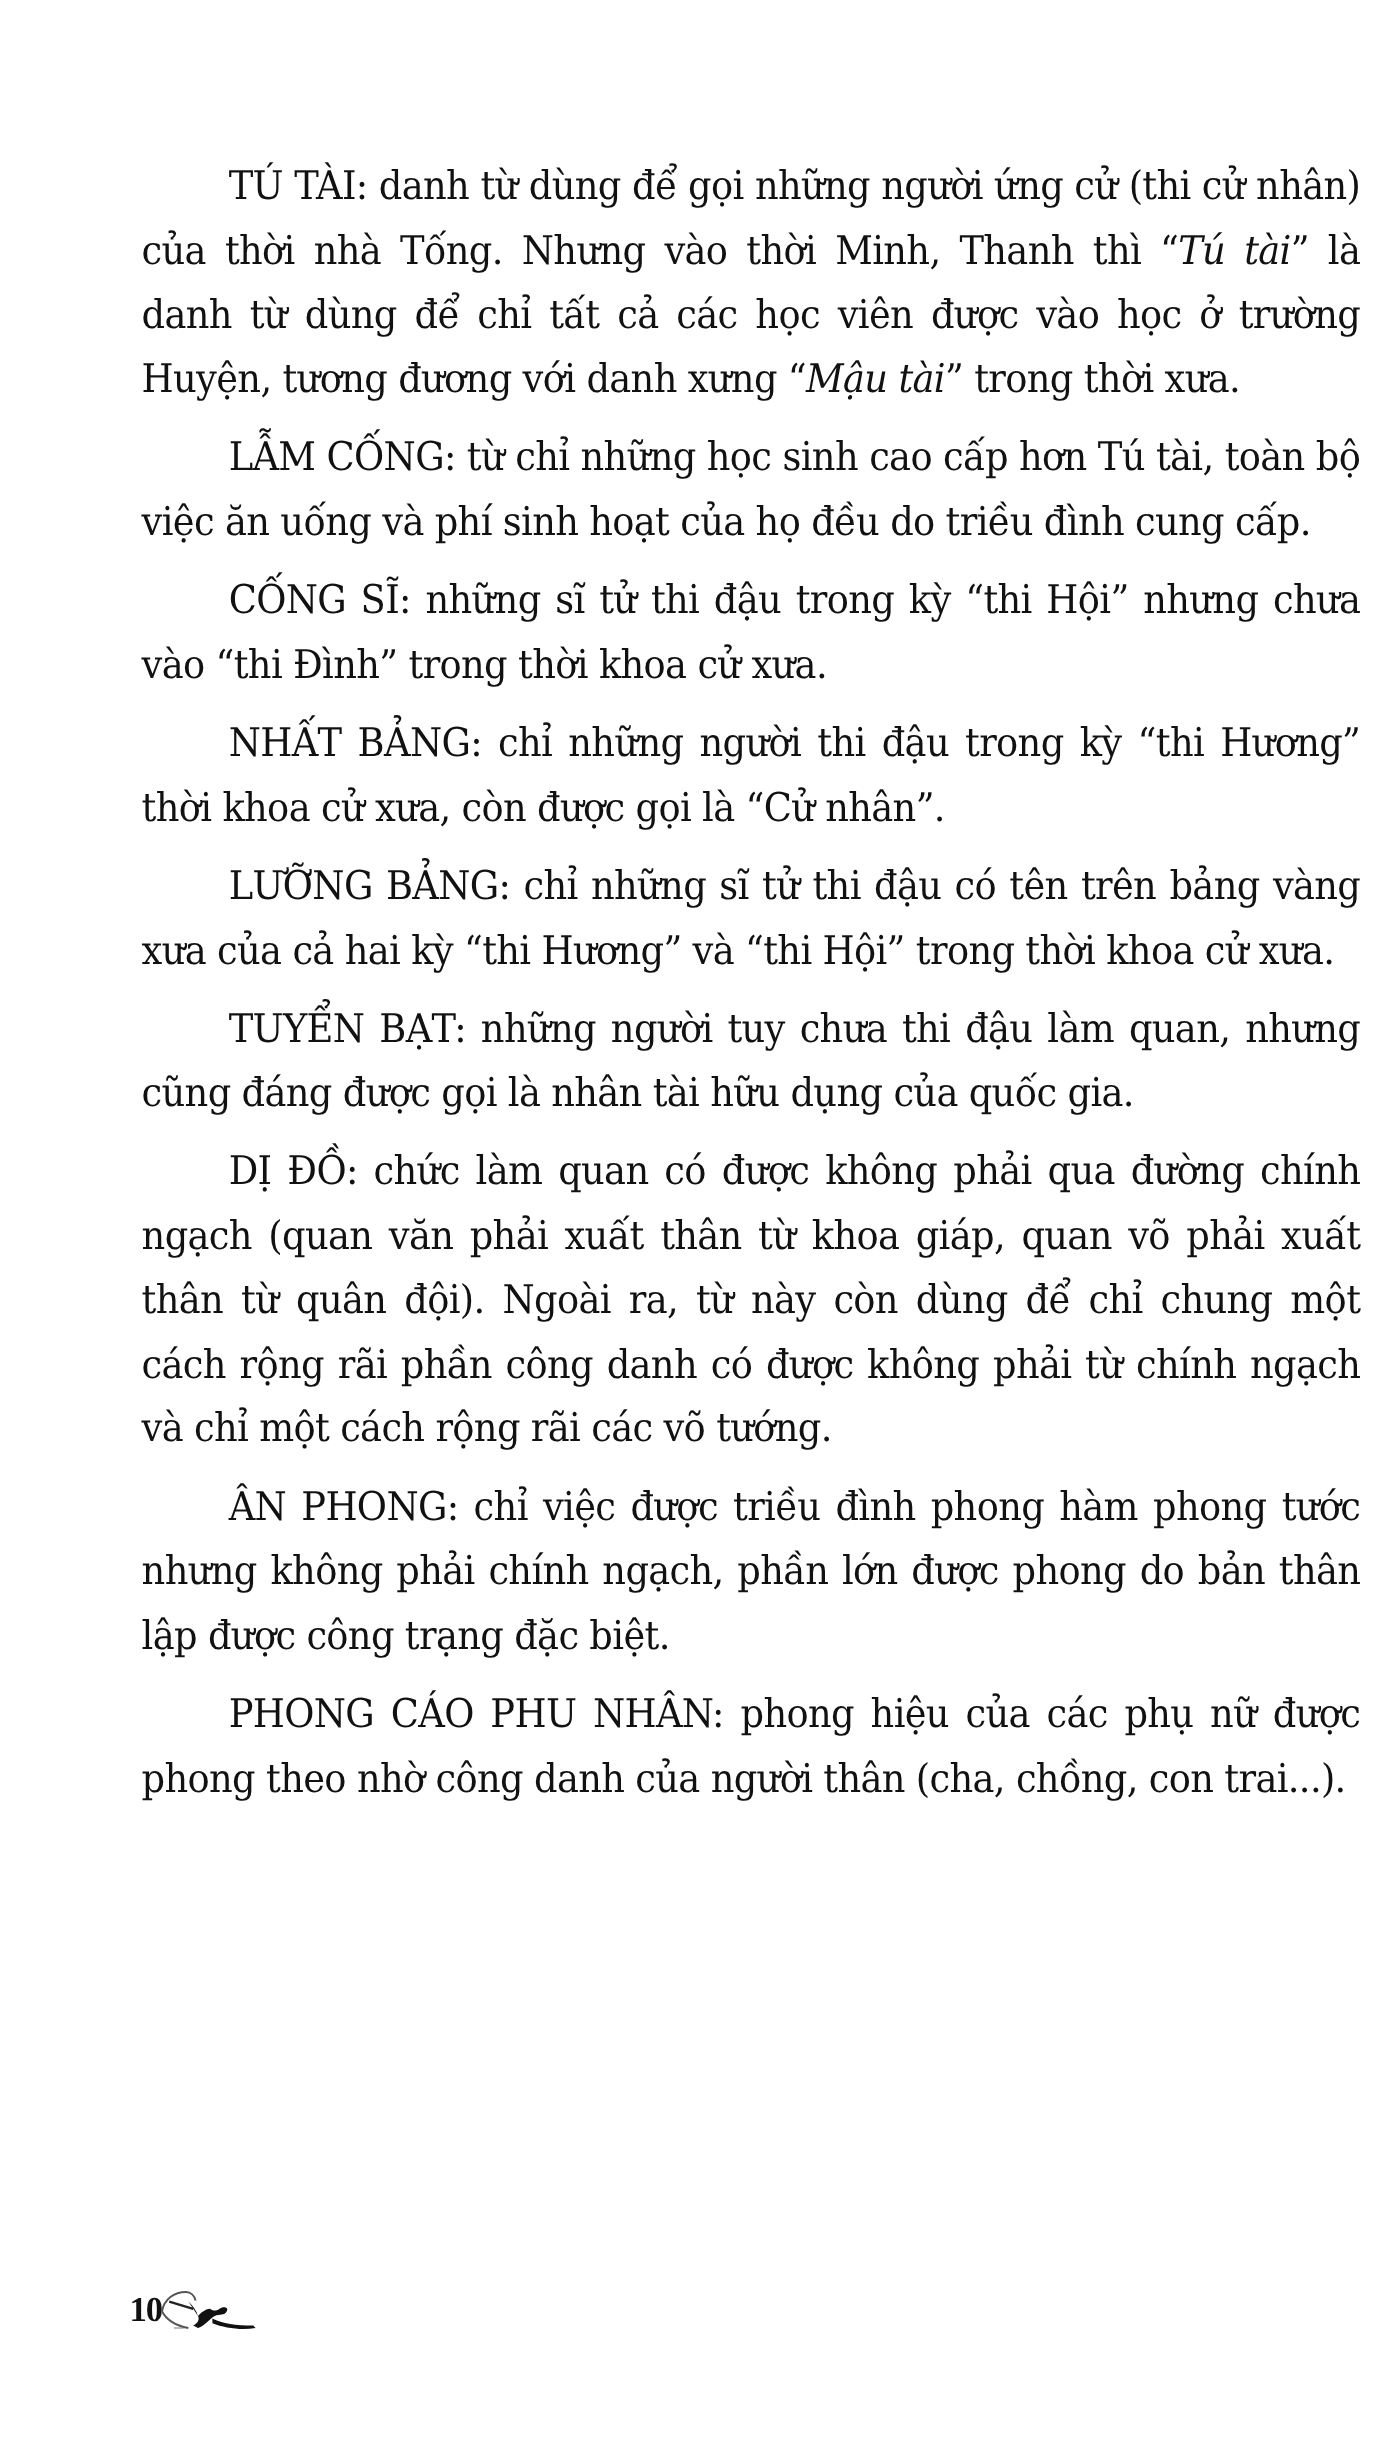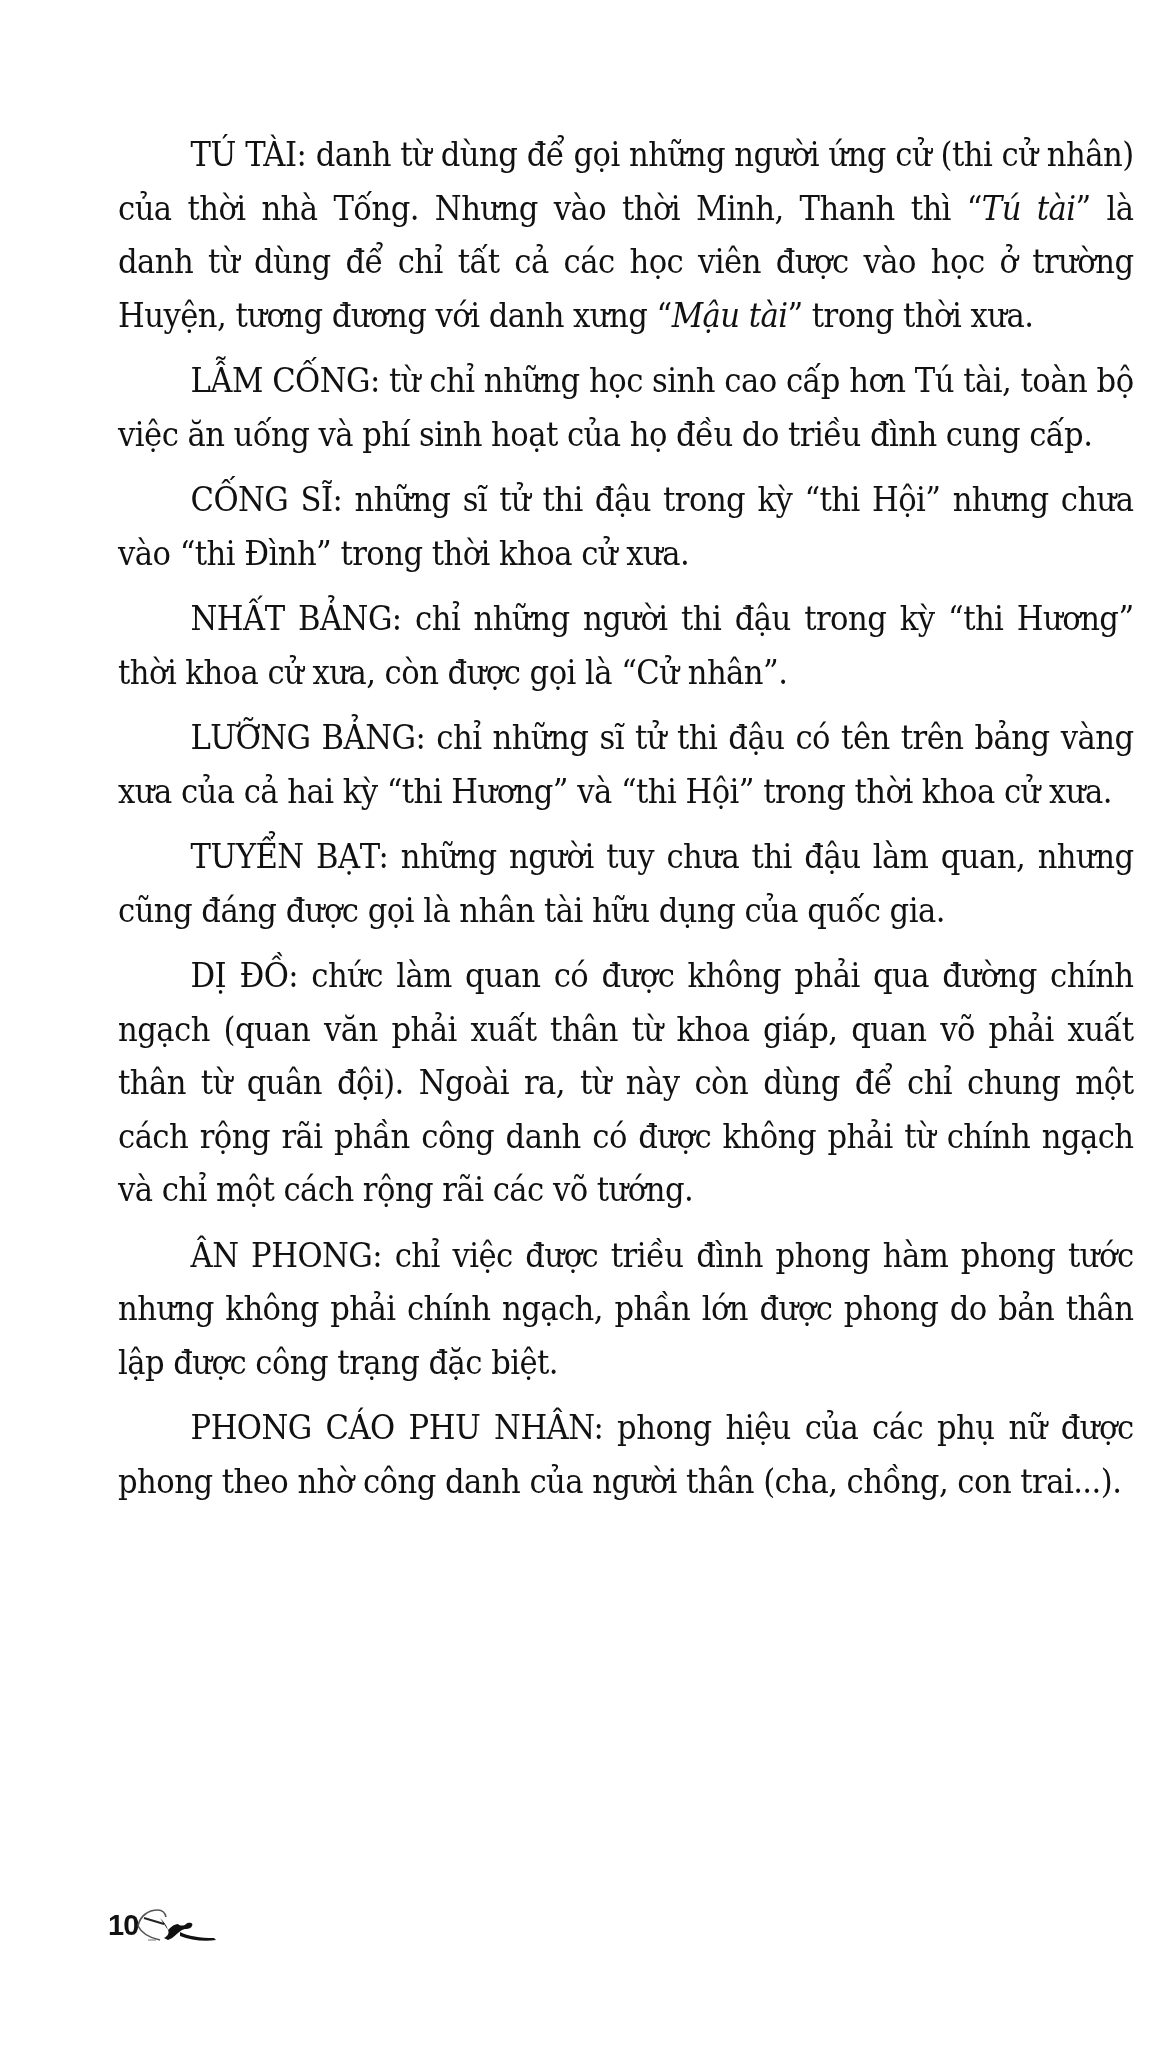--- a/index.html
+++ b/index.html
@@ -40,21 +40,21 @@
   }
   .footer {
     position: absolute;
     left: 108px;
     top: 1900px;
     height: 50px;
     display: flex;
     align-items: center;
   }
   .page-number {
-    font-family: Liberation Sans, sans-serif;
+    font-family: Liberation Serif, serif;
     font-weight: bold;
     font-size: 29px;
     color: #111;
     letter-spacing: -1px;
   }
   .flourish {
     width: 90px;
     height: 42px;
     margin-left: -4px;
   }

